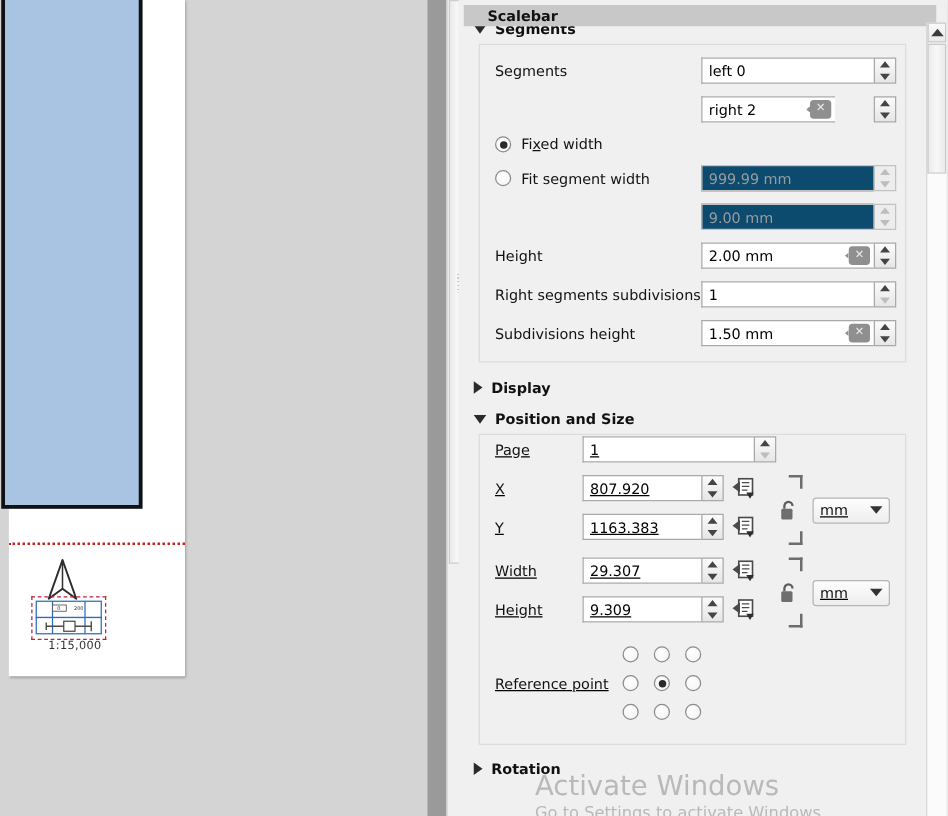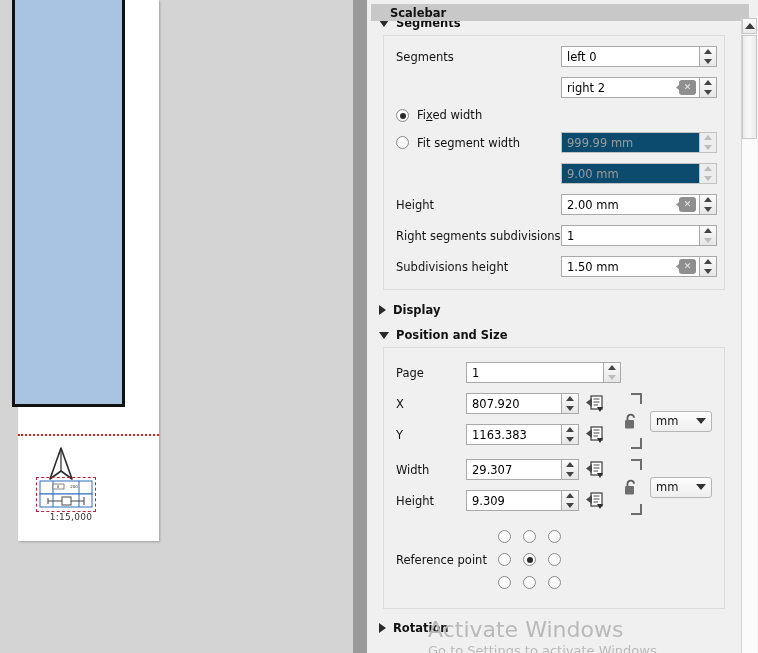--- a/index.html
+++ b/index.html
@@ -4,21 +4,21 @@
 <style>
   html,body{margin:0;padding:0;}
   body{
     width:758px;height:653px;overflow:hidden;
     font-family:"DejaVu Sans","Liberation Sans",sans-serif;
     font-size:11px;color:#000;background:#d4d4d4;
   }
   #root{position:relative;width:758px;height:653px;}
 
   
-  .canvas-area{position:absolute;left:18px;top:0;width:367px;height:653px;background:#d4d4d4;border-radius:25px;}
+  .canvas-area{position:absolute;left:7px;top:0;width:367px;height:653px;background:#d4d4d4;border-radius:25px;}
   .page-sheet{position:absolute;left:0;top:0;width:141px;height:541px;background:#ffffff;
               box-shadow:1px 1px 2px rgba(0,0,0,.25);}
   .map-frame{position:absolute;left:-6px;top:-6px;width:113px;height:413px;
              background:#a8c4e2;border:3px solid #111111;box-sizing:border-box;}
   .guide-line{position:absolute;left:0;top:434px;width:141px;height:0;
               border-top:2px dotted #cc2222;}
   .north-arrow{position:absolute;left:28px;top:446px;width:30px;height:36px;}
   .scalebar-item{position:absolute;left:20px;top:479px;width:56px;height:31px;}
   .scalebar-sel{position:absolute;left:18px;top:477px;width:60px;height:35px;
                 border:1px dashed #c0203a;box-sizing:border-box;pointer-events:none;}
@@ -199,21 +199,21 @@
               </div>
               <div class="spin-btns">
                 <span class="ar-up"></span>
                 <span class="ar-dn"></span>
               </div>
             </div>
           </div>
 
           <div class="row">
             <div class="lbl"></div>
-            <div class="spin" style="width:156px;">
+            <div class="spin" style="width:156px;gap:31px;">
               <div class="spin-field" style="width:138px;">
                 <span class="val">right 2</span>
                 <span class="clr-btn">✕</span>
               </div>
               <div class="spin-btns">
                 <span class="ar-up"></span>
                 <span class="ar-dn"></span>
               </div>
             </div>
           </div>
@@ -301,21 +301,21 @@
 
         <div class="grp-head" style="margin-top:10px;">
           <span class="tri tri-right"></span>
           <span>Display</span>
         </div>
 
         <div class="grp-head" style="margin-top:5px;">
           <span class="tri tri-down"></span>
           <span>Position and Size</span>
         </div>
-        <div class="grp-body" style="padding:14px 12px 14px 12px;">
+        <div class="grp-body" style="padding:1px 12px 14px 12px;text-decoration:underline;">
 
           <div class="row">
             <div class="lbl mid">Page</div>
             <div class="spin" style="width:155px;">
               <div class="spin-field" style="width:137px;">
                 <span class="val">1</span>
               </div>
               <div class="spin-btns">
                 <span class="ar-up"></span>
                 <span class="ar-dn dis"></span>

